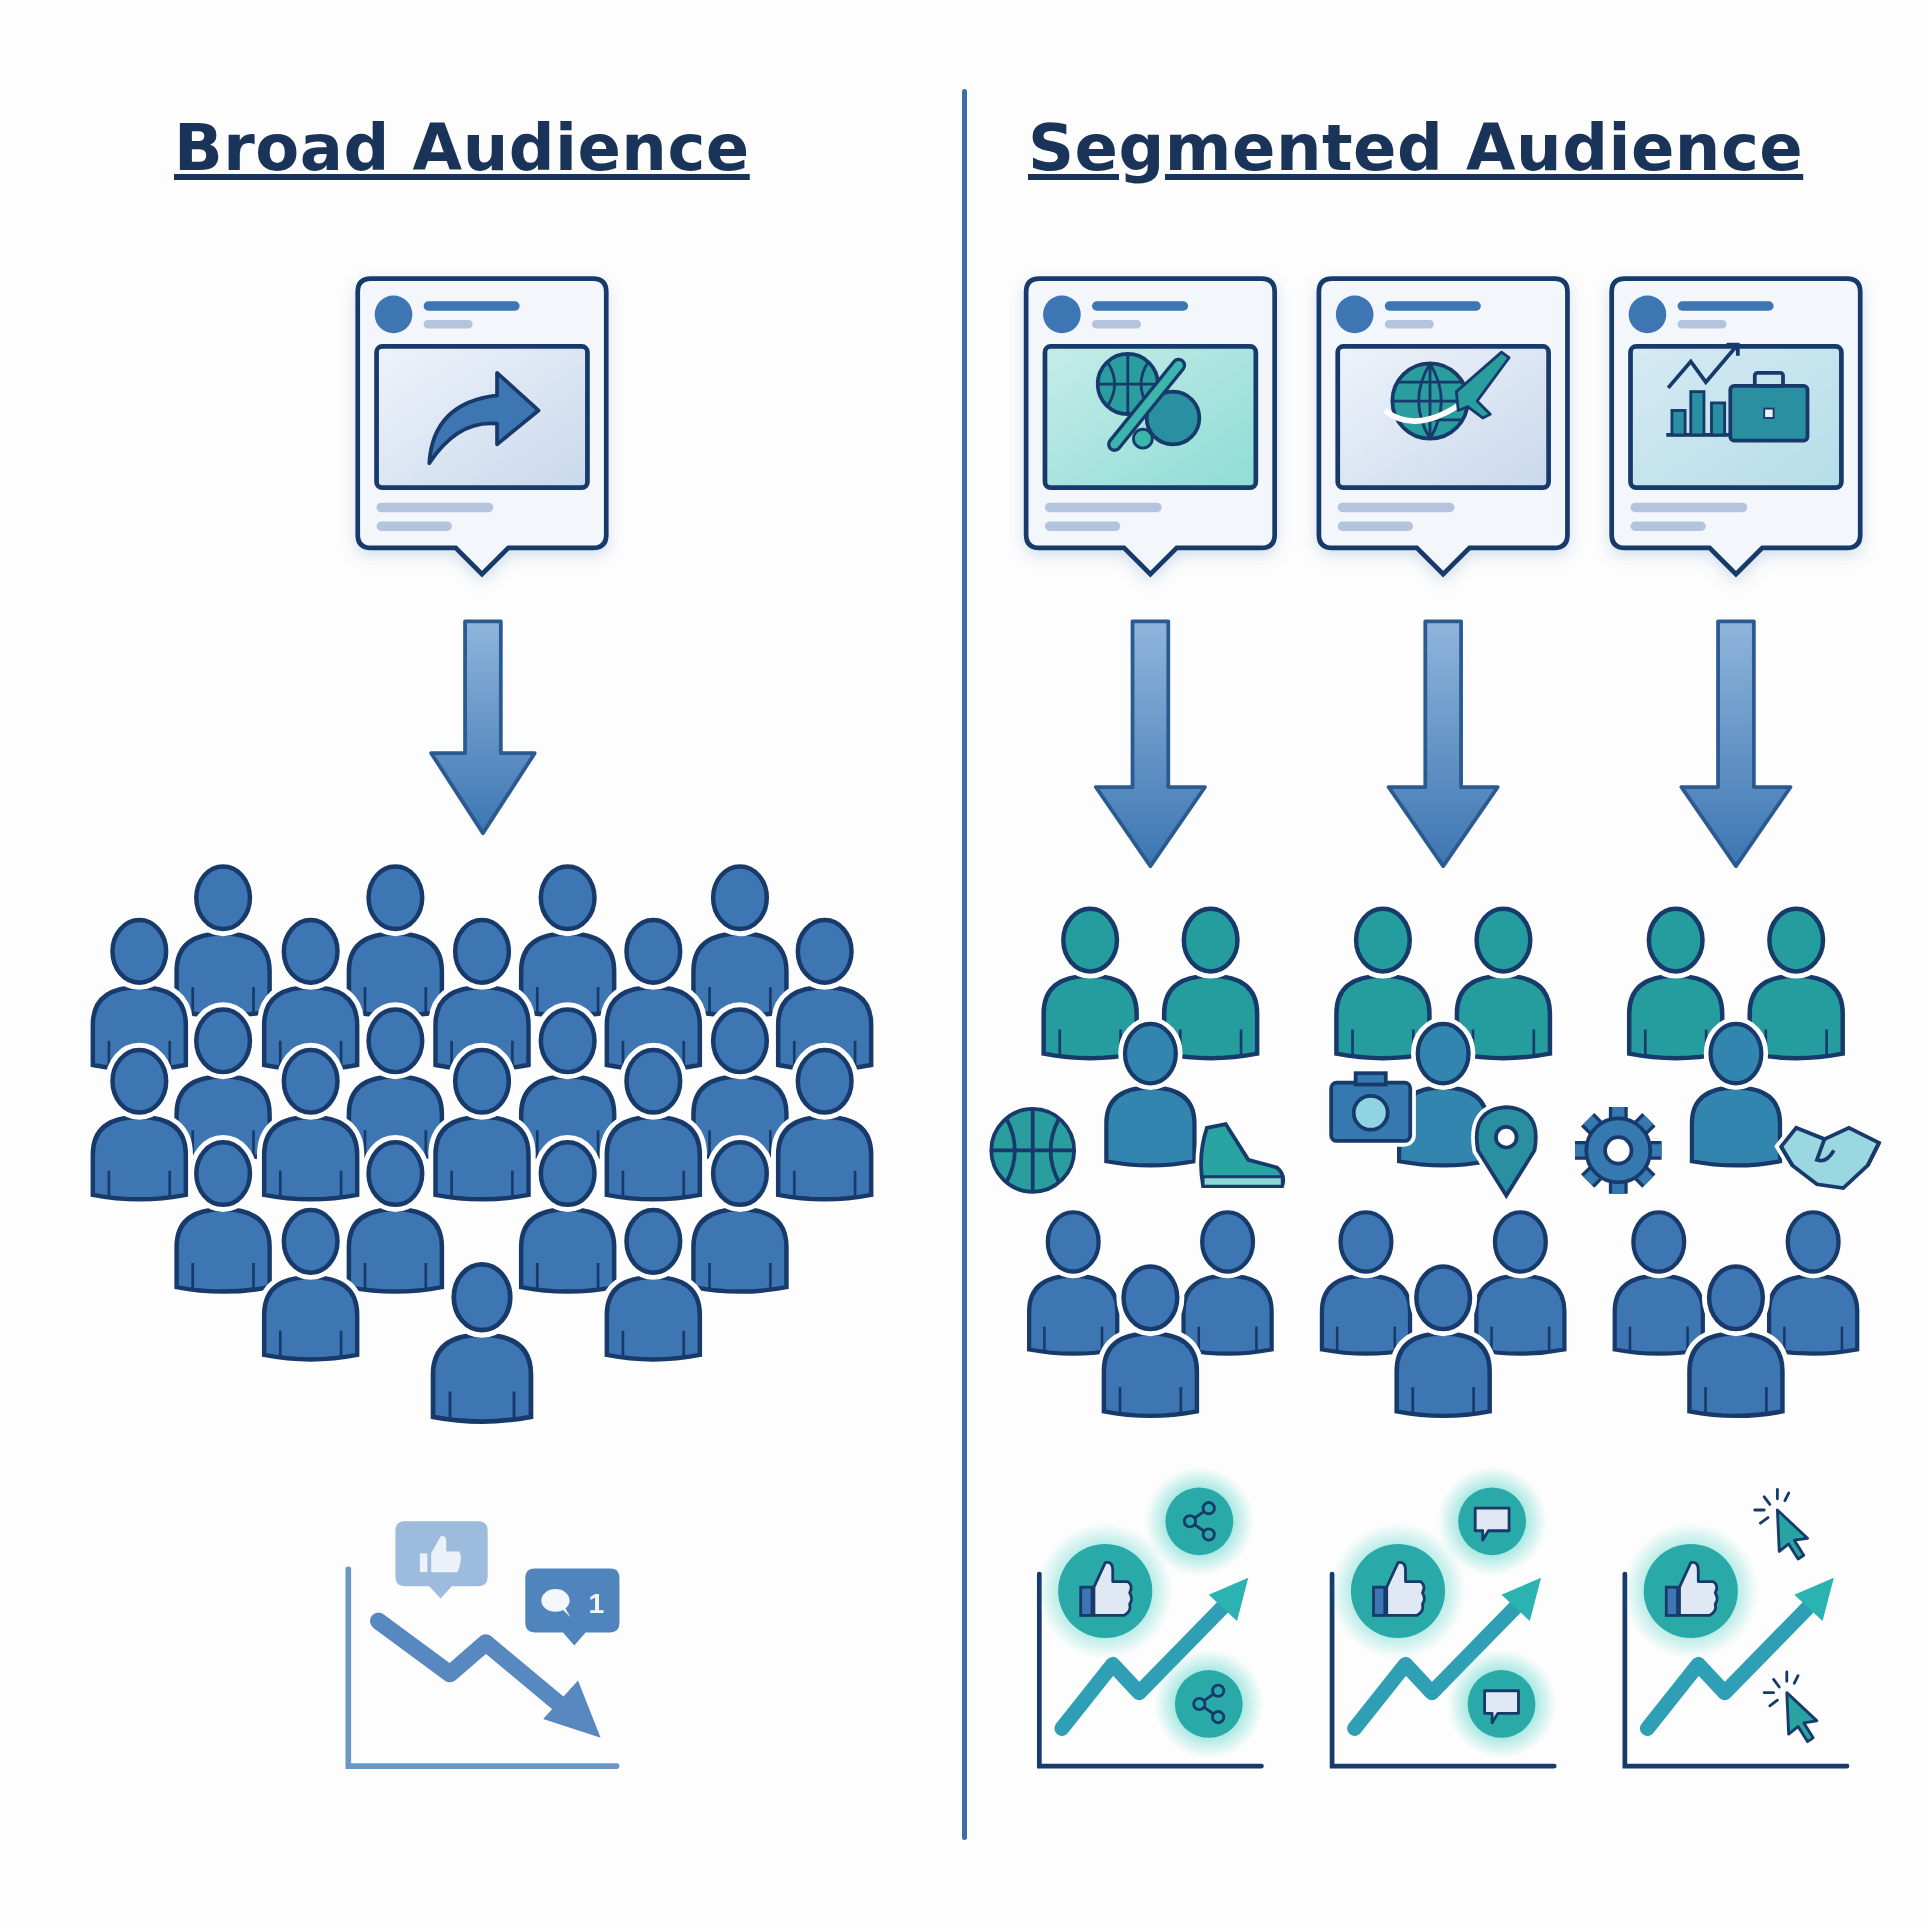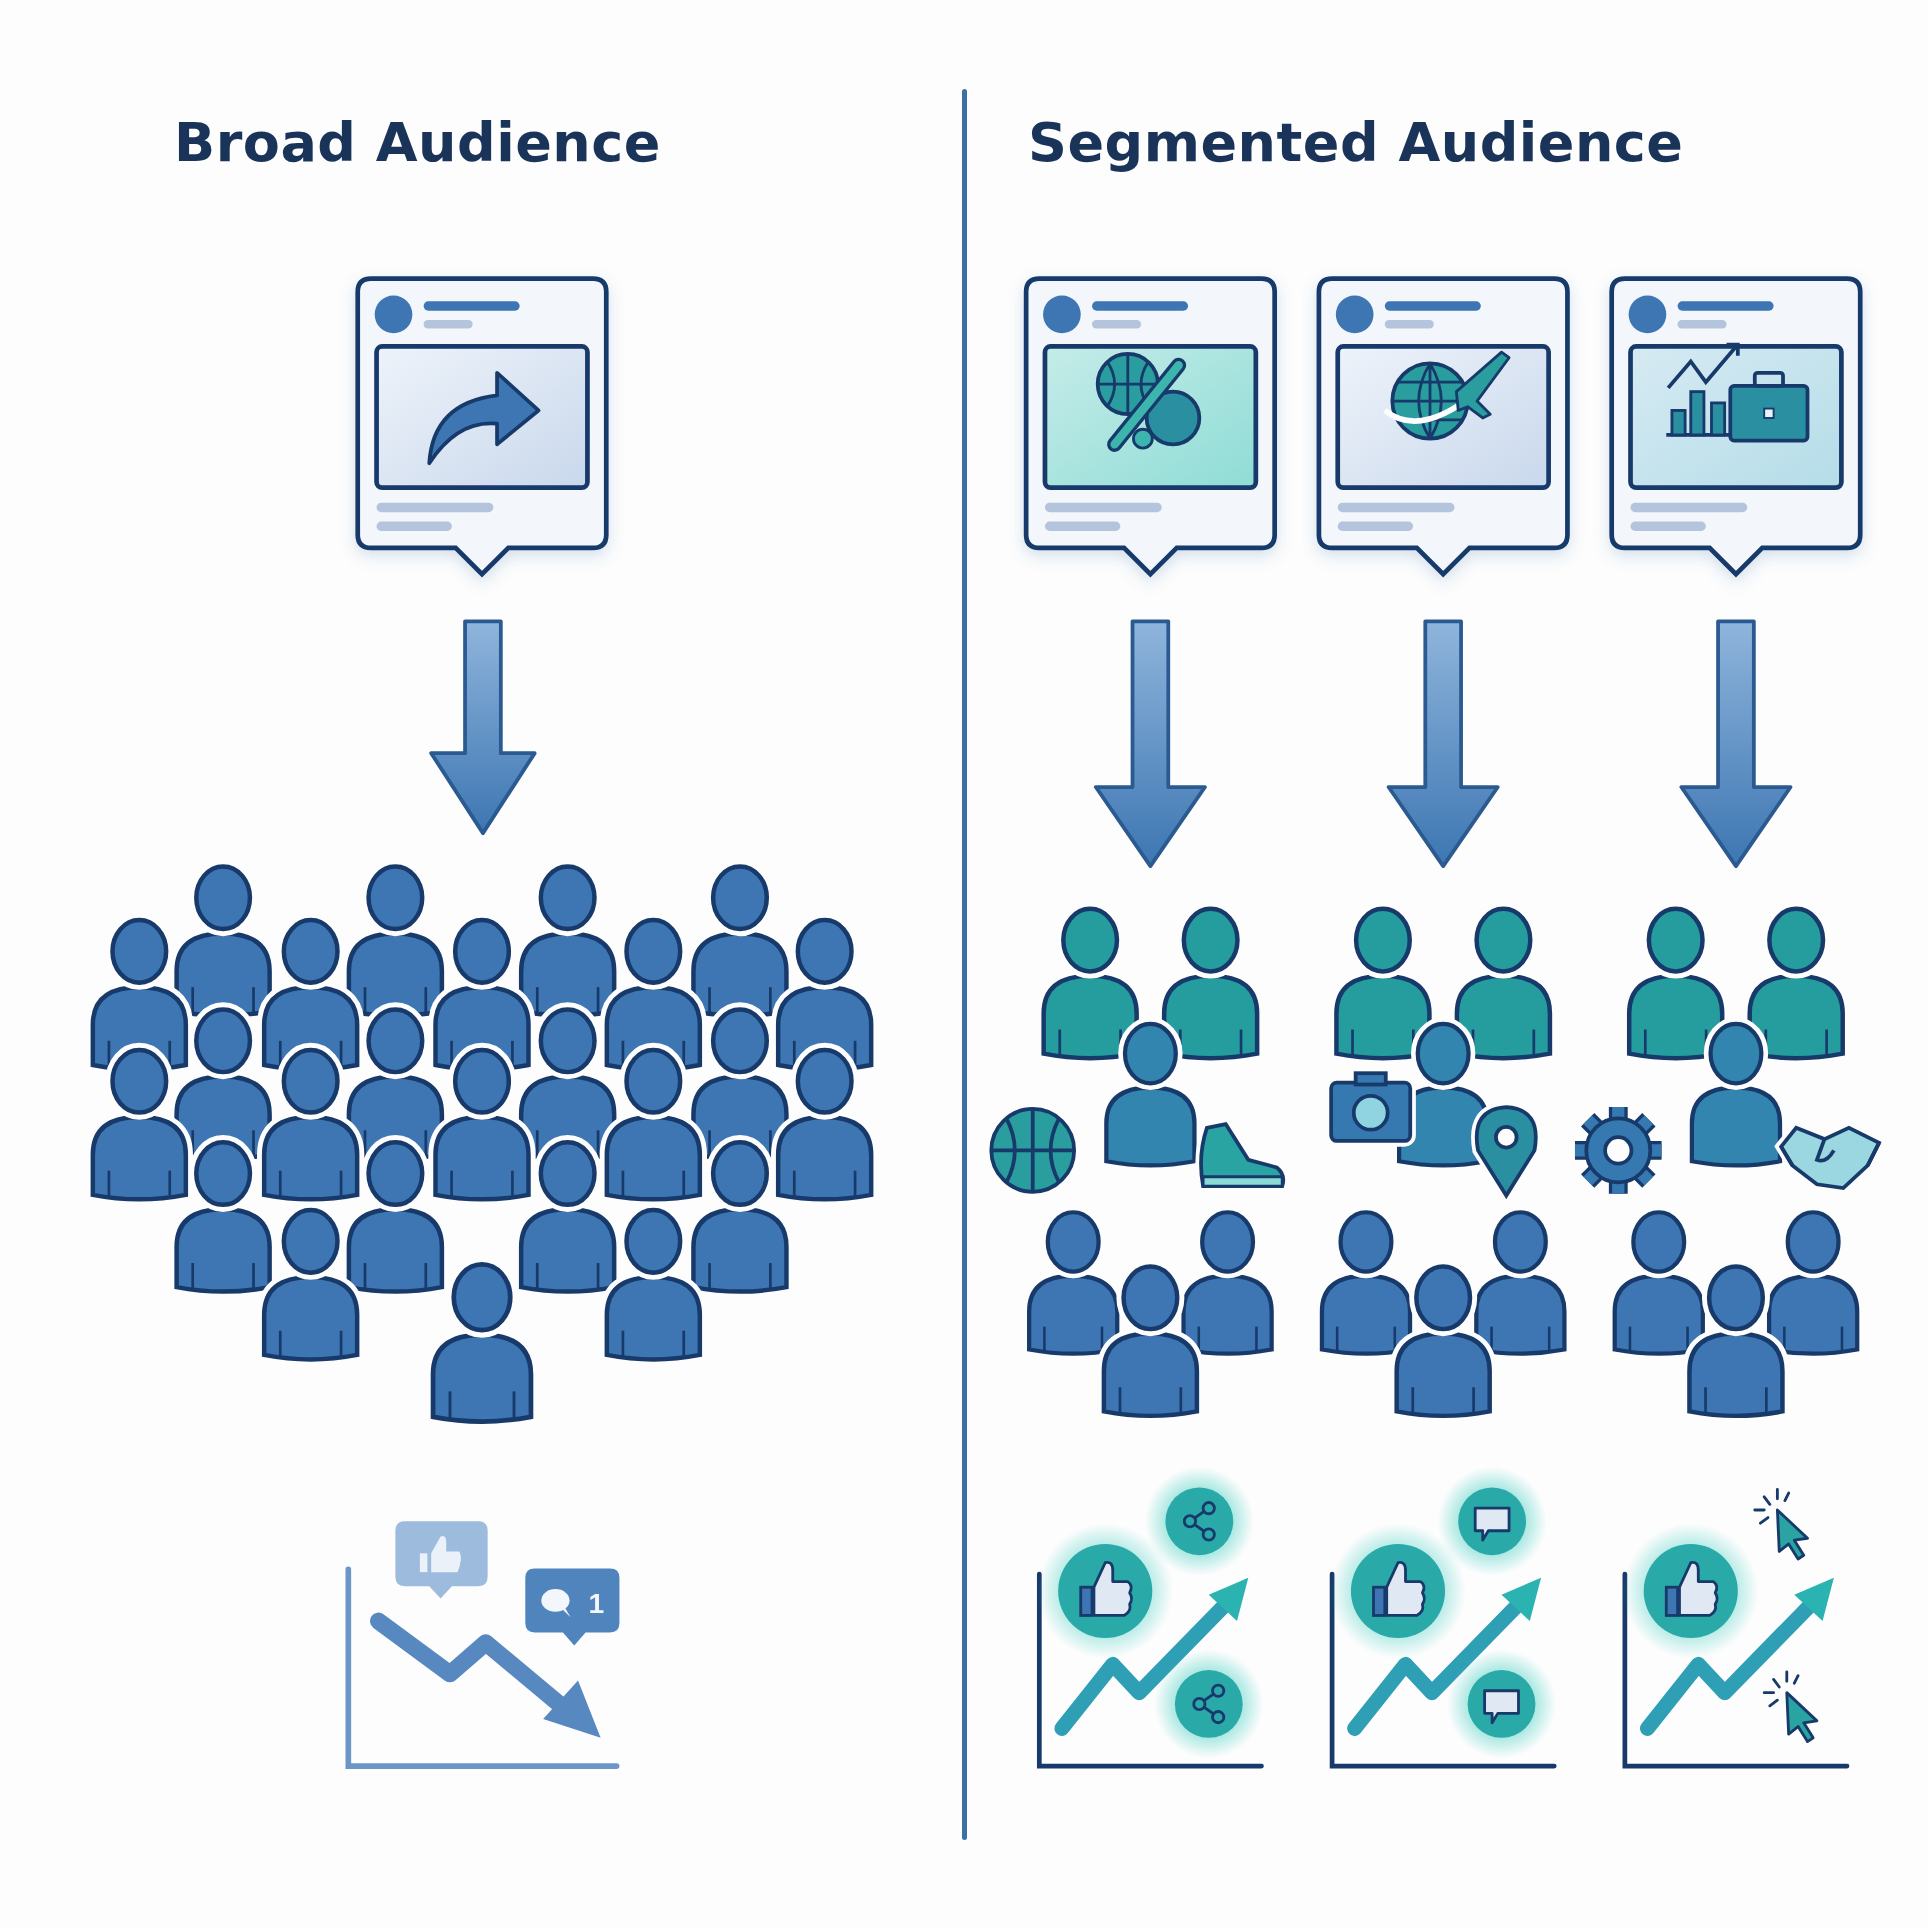--- a/index.html
+++ b/index.html
@@ -1,17 +1,17 @@
 <!DOCTYPE html>
 <html style="font-size:15px"><head>
 <meta charset="utf-8">
 <style>
   html,body{margin:0;padding:0;background:#fdfdfd;}
   body{width:1928px;height:1928px;position:relative;overflow:hidden;font-family:"DejaVu Sans","Liberation Sans",sans-serif;}
-  .title{position:absolute;top:111px;font-size:54px;font-weight:bold;color:#1a3358;letter-spacing:0.5px;white-space:nowrap;}
+  .title{position:absolute;top:111px;font-size:64px;font-weight:bold;color:#1a3358;letter-spacing:0.5px;white-space:nowrap;text-decoration:underline;}
   #title-broad{left:174px;}
   #title-seg{left:1028px;text-align:right;}
   .divider{position:absolute;left:962px;top:89px;width:4.7px;height:1751px;background:#3d6fa5;border-radius:2.8px;}
   svg.canvas{position:absolute;left:0;top:0;}
 </style>
 </head>
 <body>
 
 <div id="title-broad" class="title">Broad Audience</div>
 <div id="title-seg" class="title">Segmented Audience</div>

